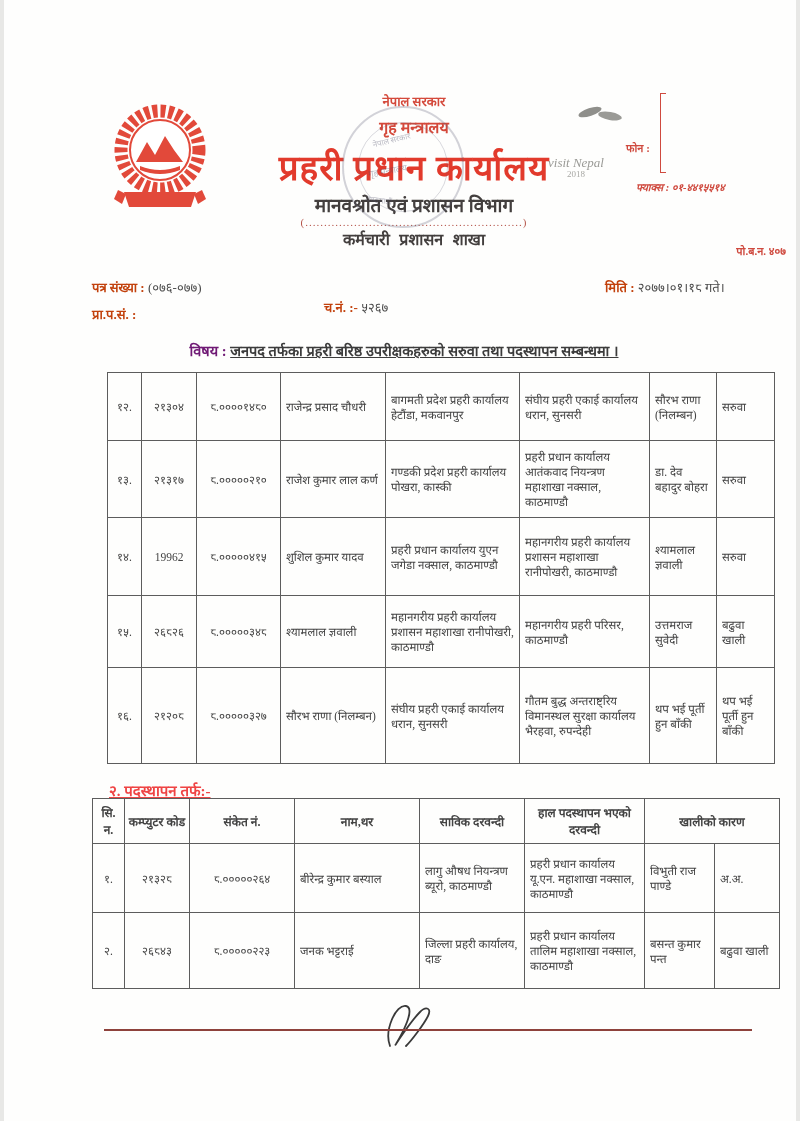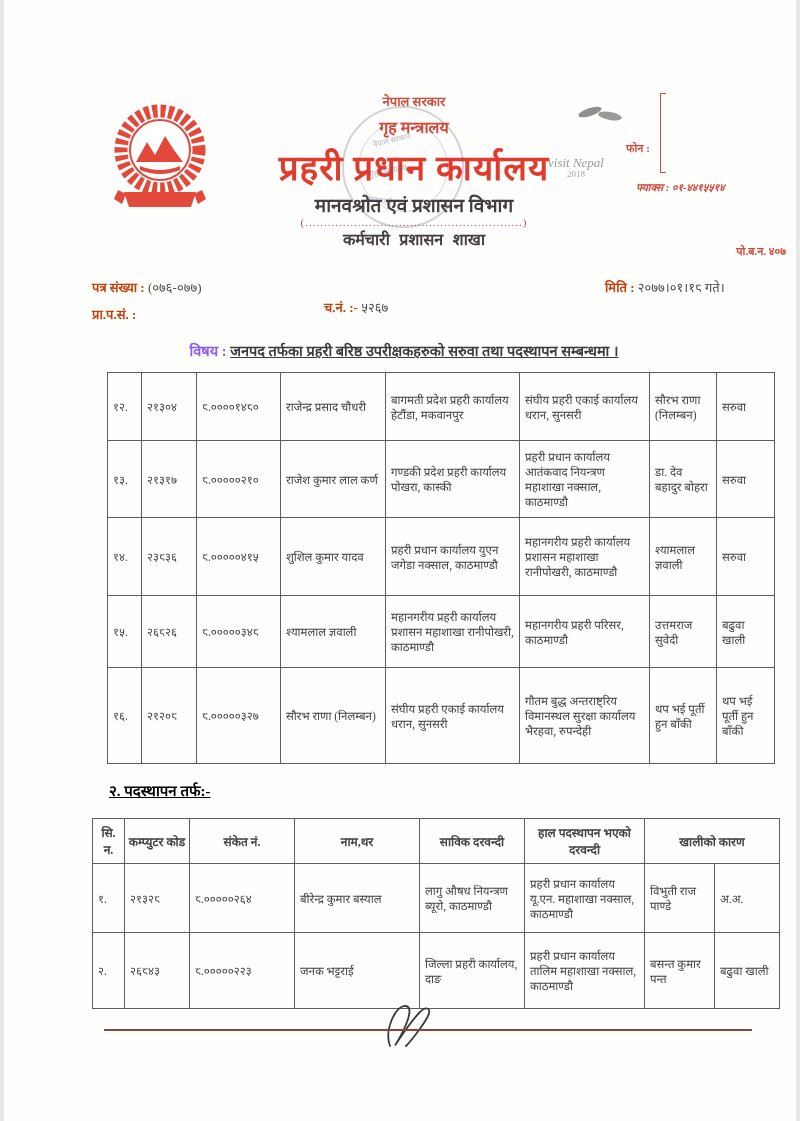--- a/index.html
+++ b/index.html
@@ -43,31 +43,31 @@
   
   .meta{position:absolute;left:0;top:278px;width:800px;font-size:13px;}
   .meta .lbl{color:#c2410c;font-weight:bold;}
   .m-letter{position:absolute;left:88px;top:0;}
   .m-ref{position:absolute;left:320px;top:0;margin-top:20px;}
   .m-date{position:absolute;left:601px;top:0;}
   .m-papasa{position:absolute;left:88px;top:27px;}
   .meta .val{color:#4c4c4c;}
   
   .subject{position:absolute;left:0;top:340px;width:800px;text-align:center;font-size:14.5px;}
-  .subject .lbl{color:#8b5cf6;font-weight:bold;}
+  .subject .lbl{color:#701a75;font-weight:bold;}
   .subject .txt{color:#3c3c3c;font-weight:bold;text-decoration:underline;}
   
   table{border-collapse:collapse;table-layout:fixed;font-size:11.5px;color:#434343;}
   td,th{border:1px solid #5d5d5d;padding:3px 5px;vertical-align:middle;overflow:hidden;}
   .t1{position:absolute;left:103px;top:372px;width:667px;}
-  .t2{position:absolute;left:88px;top:818px;width:687px;padding-left:23px;}
-  .c-num{margin-top:24px;}
+  .t2{position:absolute;left:88px;top:798px;width:687px;padding-left:23px;}
+  .c-num{text-align:center;margin-top:24px;}
   .c-left{text-align:left;}
   .t2 th{font-weight:bold;text-align:center;font-size:12px;padding:4px 3px;}
-  .sec2{position:absolute;left:105px;top:780px;font-size:15px;font-weight:bold;color:#000000;}
+  .sec2{position:absolute;left:105px;top:780px;font-size:15px;font-weight:bold;color:#ef4444;}
   .sec2 u{text-decoration:underline;}
   
   .foot-rule{position:absolute;left:100px;top:1029px;width:648px;border-top:2.5px solid #8e423c;}
   .footer{position:absolute;left:0;top:1036px;width:800px;text-align:center;color:#b5504a;font-size:12.5px;line-height:18px;font-family:"Liberation Serif",serif;}
   .signature{position:absolute;left:378px;top:1000px;}
 </style>
 </head>
 <body>
 
 <div class="page">
@@ -173,21 +173,21 @@
         <td class="c-num">२१३१७</td>
         <td class="c-num">८.०००००२१०</td>
         <td class="c-left">राजेश कुमार लाल कर्ण</td>
         <td class="c-left">गण्डकी प्रदेश प्रहरी कार्यालय पोखरा, कास्की</td>
         <td class="c-left">प्रहरी प्रधान कार्यालय आतंकवाद नियन्त्रण महाशाखा नक्साल, काठमाण्डौ</td>
         <td class="c-left">डा. देव बहादुर बोहरा</td>
         <td class="c-left">सरुवा</td>
       </tr>
       <tr style="height:78px">
         <td class="c-num">१४.</td>
-        <td class="c-num">२३८३६</td>
+        <td class="c-num">19962</td>
         <td class="c-num">८.०००००४१५</td>
         <td class="c-left">शुशिल कुमार यादव</td>
         <td class="c-left">प्रहरी प्रधान कार्यालय युएन जगेडा नक्साल, काठमाण्डौ</td>
         <td class="c-left">महानगरीय प्रहरी कार्यालय प्रशासन महाशाखा रानीपोखरी, काठमाण्डौ</td>
         <td class="c-left">श्यामलाल ज्ञवाली</td>
         <td class="c-left">सरुवा</td>
       </tr>
       <tr style="height:72px">
         <td class="c-num">१५.</td>
         <td class="c-num">२६८२६</td>

